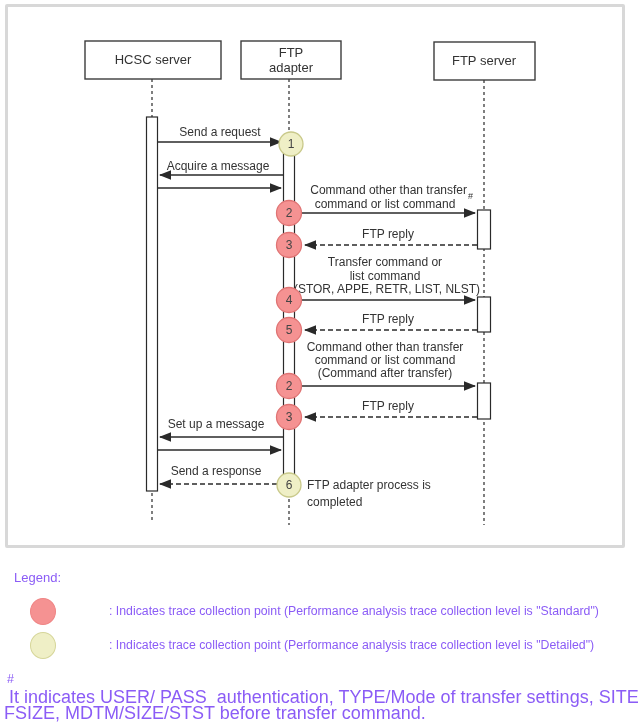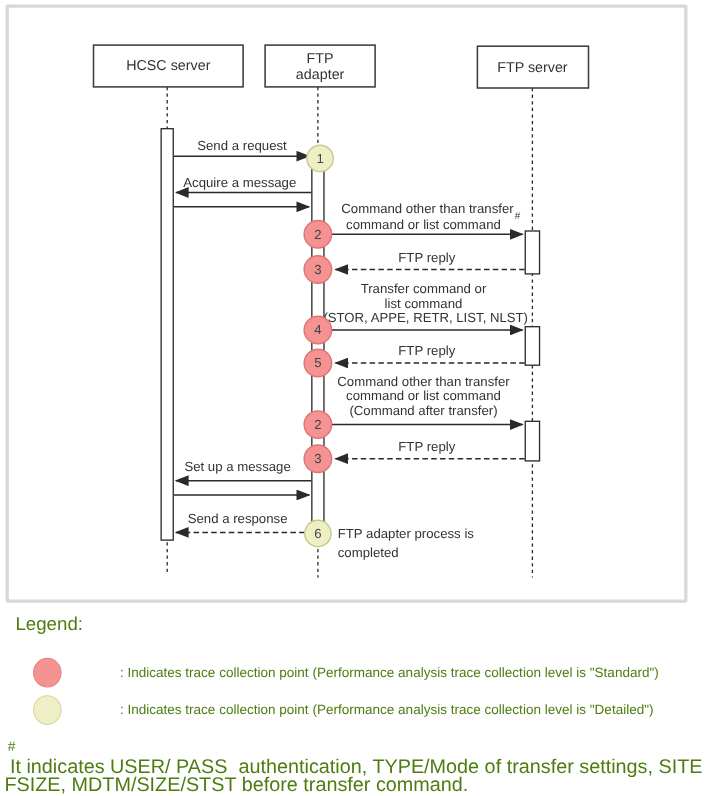--- a/index.html
+++ b/index.html
@@ -1,38 +1,38 @@
 <!DOCTYPE html>
 <html><head>
 <meta charset="utf-8">
 <style>
   html,body { margin:0; padding:0; background:#fff; }
   .page {
     position:relative; width:643px; height:724px; background:#ffffff;
-    font-family:"Liberation Sans", sans-serif; color:#4d7c0f; overflow:hidden;
+    font-family:"Liberation Sans", sans-serif; color:#8b5cf6; overflow:hidden;
   }
   .diagram-frame {
     position:absolute; left:5px; top:4px; width:620px; height:544px;
     box-sizing:border-box; border:3px solid #d8d8d8; background:#fff; border-radius:2px;
   }
   svg.seq { position:absolute; left:0; top:0; }
   .actor-box { fill:#ffffff; stroke:#3c3c3c; stroke-width:1.4; }
   .actor-label { font:13px "Liberation Sans", sans-serif; fill:#333; text-anchor:middle; }
   .lifeline { stroke:#2a2a2a; stroke-width:1.2; stroke-dasharray:3,3; }
   .activation { fill:#ffffff; stroke:#2a2a2a; stroke-width:1.2; }
   .msg-line { stroke:#2a2a2a; stroke-width:1.4; fill:none; }
   .msg-dashed { stroke-dasharray:5,3; }
   .sv-label { font:12px "Liberation Sans", sans-serif; fill:#333; text-anchor:middle; }
   .sv-label-start { text-anchor:start; }
   .sv-label-end { text-anchor:end; }
   .sv-sub { font:9px "Liberation Sans", sans-serif; fill:#333; text-anchor:start; }
   .tp-standard { stroke:#e07474; stroke-width:1.3; }
   .tp-detailed { stroke:#c9c98a; stroke-width:1.3; }
   .tp-num { font:12px "Liberation Sans", sans-serif; fill:#444; text-anchor:middle; }
-  .legend-title { position:absolute; left:14px; top:558px; font-size:17px;text-align:right; }
+  .legend-title { position:absolute; left:14px; top:570px; font-size:13px;text-align:right; }
   .legend-swatch { position:absolute; width:24px; height:25px; border-radius:50%; }
   .legend-swatch.standard { left:30px; top:598px; background:#f59292; border:1px solid #ef8585; }
   .legend-swatch.detailed { left:30px; top:632px; background:#efefc6; border:1px solid #d6d69a; }
   .legend-text { position:absolute; left:62px; font-size:12.3px; white-space:nowrap;margin-left:47px; }
   .legend-text.standard { top:604px; }
   .legend-text.detailed { top:638px; }
   .footnote-marker { position:absolute; left:7px; top:672px; font-size:12.5px; }
   .footnote-text {
     position:absolute; left:4px; top:689px; width:637px;
     font-size:18px; line-height:16px; white-space:pre-wrap;

